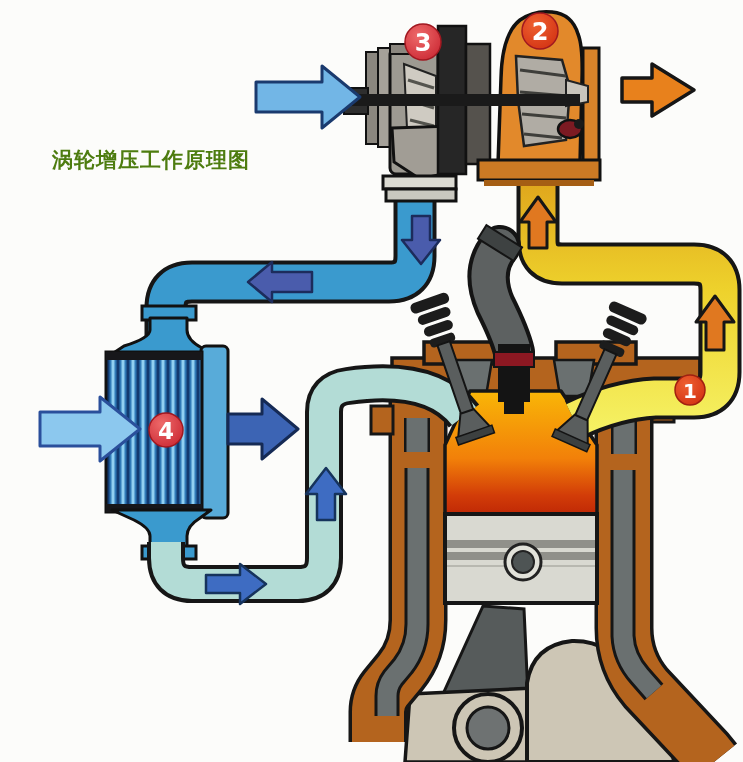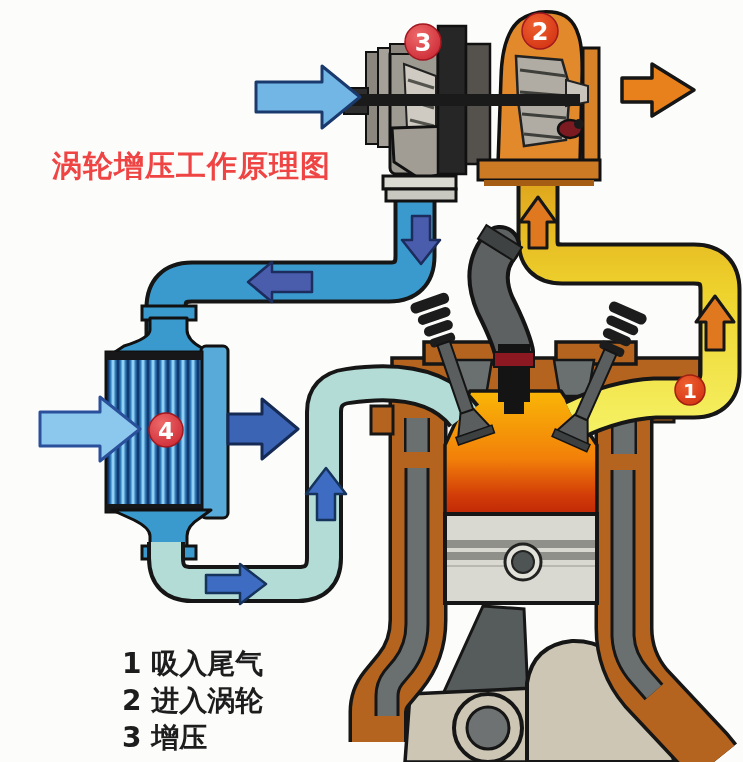--- a/index.html
+++ b/index.html
@@ -3,21 +3,21 @@
 <meta charset="utf-8">
 <style>
   html,body{margin:0;padding:0;background:#ffffff;}
   #stage{
     position:relative;width:743px;height:762px;overflow:hidden;
     background:#fcfcfa;font-family:"DejaVu Sans",sans-serif;
   }
   #diagram-svg{position:absolute;left:0;top:0;}
   .title{
     position:absolute;left:52px;top:146px;
-    font-size:30px;font-weight:bold;color:#ef4444;letter-spacing:1px;
+    font-size:21px;font-weight:bold;color:#4d7c0f;letter-spacing:1px;
     white-space:nowrap;
   }
   .legend{
     position:absolute;left:122px;top:645px;
     font-size:28px;font-weight:bold;color:#1d1d1d;line-height:37px;
     white-space:nowrap;
   }
   .badge-num{
     font-family:"DejaVu Sans",sans-serif;font-weight:bold;fill:#ffffff;
   }
@@ -220,19 +220,14 @@
     <text class="badge-num" x="166" y="439" font-size="23" text-anchor="middle">4</text>
   </g>
   <g>
     <circle cx="690" cy="390" r="15" fill="url(#badge1Grad)" stroke="#a02010" stroke-width="1.5"></circle>
     <text class="badge-num" x="690" y="398" font-size="20" text-anchor="middle">1</text>
   </g>
 </svg>
 
 <div class="title">涡轮增压工作原理图</div>
 
-<div class="legend">
-  <div>1 吸入尾气</div>
-  <div>2 进入涡轮</div>
-  <div>3 增压</div>
+
 </div>
 
-</div>
-
 </body></html>

